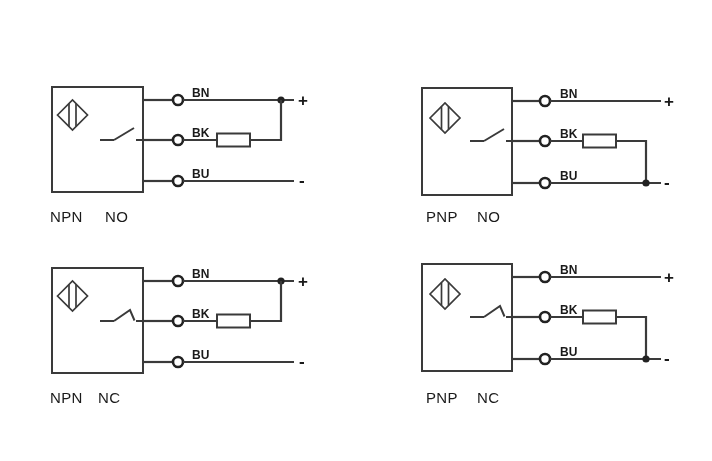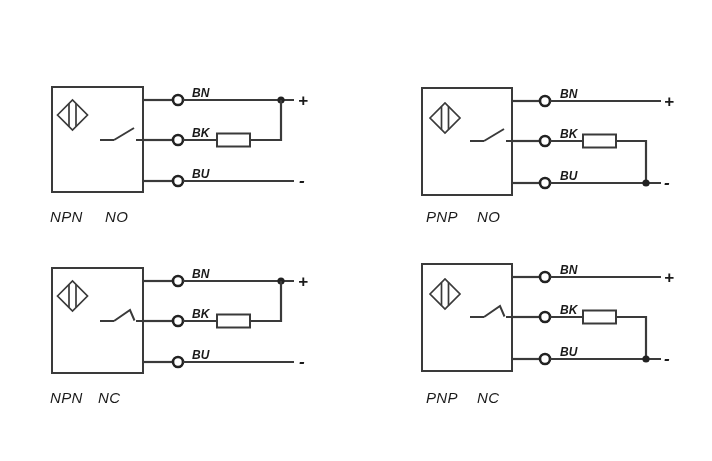--- a/index.html
+++ b/index.html
@@ -7,21 +7,20 @@
     padding: 0;
     background: #ffffff;
     font-family: "Liberation Sans", sans-serif;
   }
   .canvas {
     position: relative;
     width: 712px;
     height: 461px;
     background: #ffffff;
     overflow: hidden;
-    font-style: italic;
   }
   figure.quadrant {
     position: absolute;
     margin: 0;
     padding: 0;
   }
   .q-npn-no { left: 30px;  top: 75px;  }
   .q-pnp-no { left: 390px; top: 75px;  }
   .q-npn-nc { left: 30px;  top: 256px; }
   .q-pnp-nc { left: 390px; top: 251px; }

